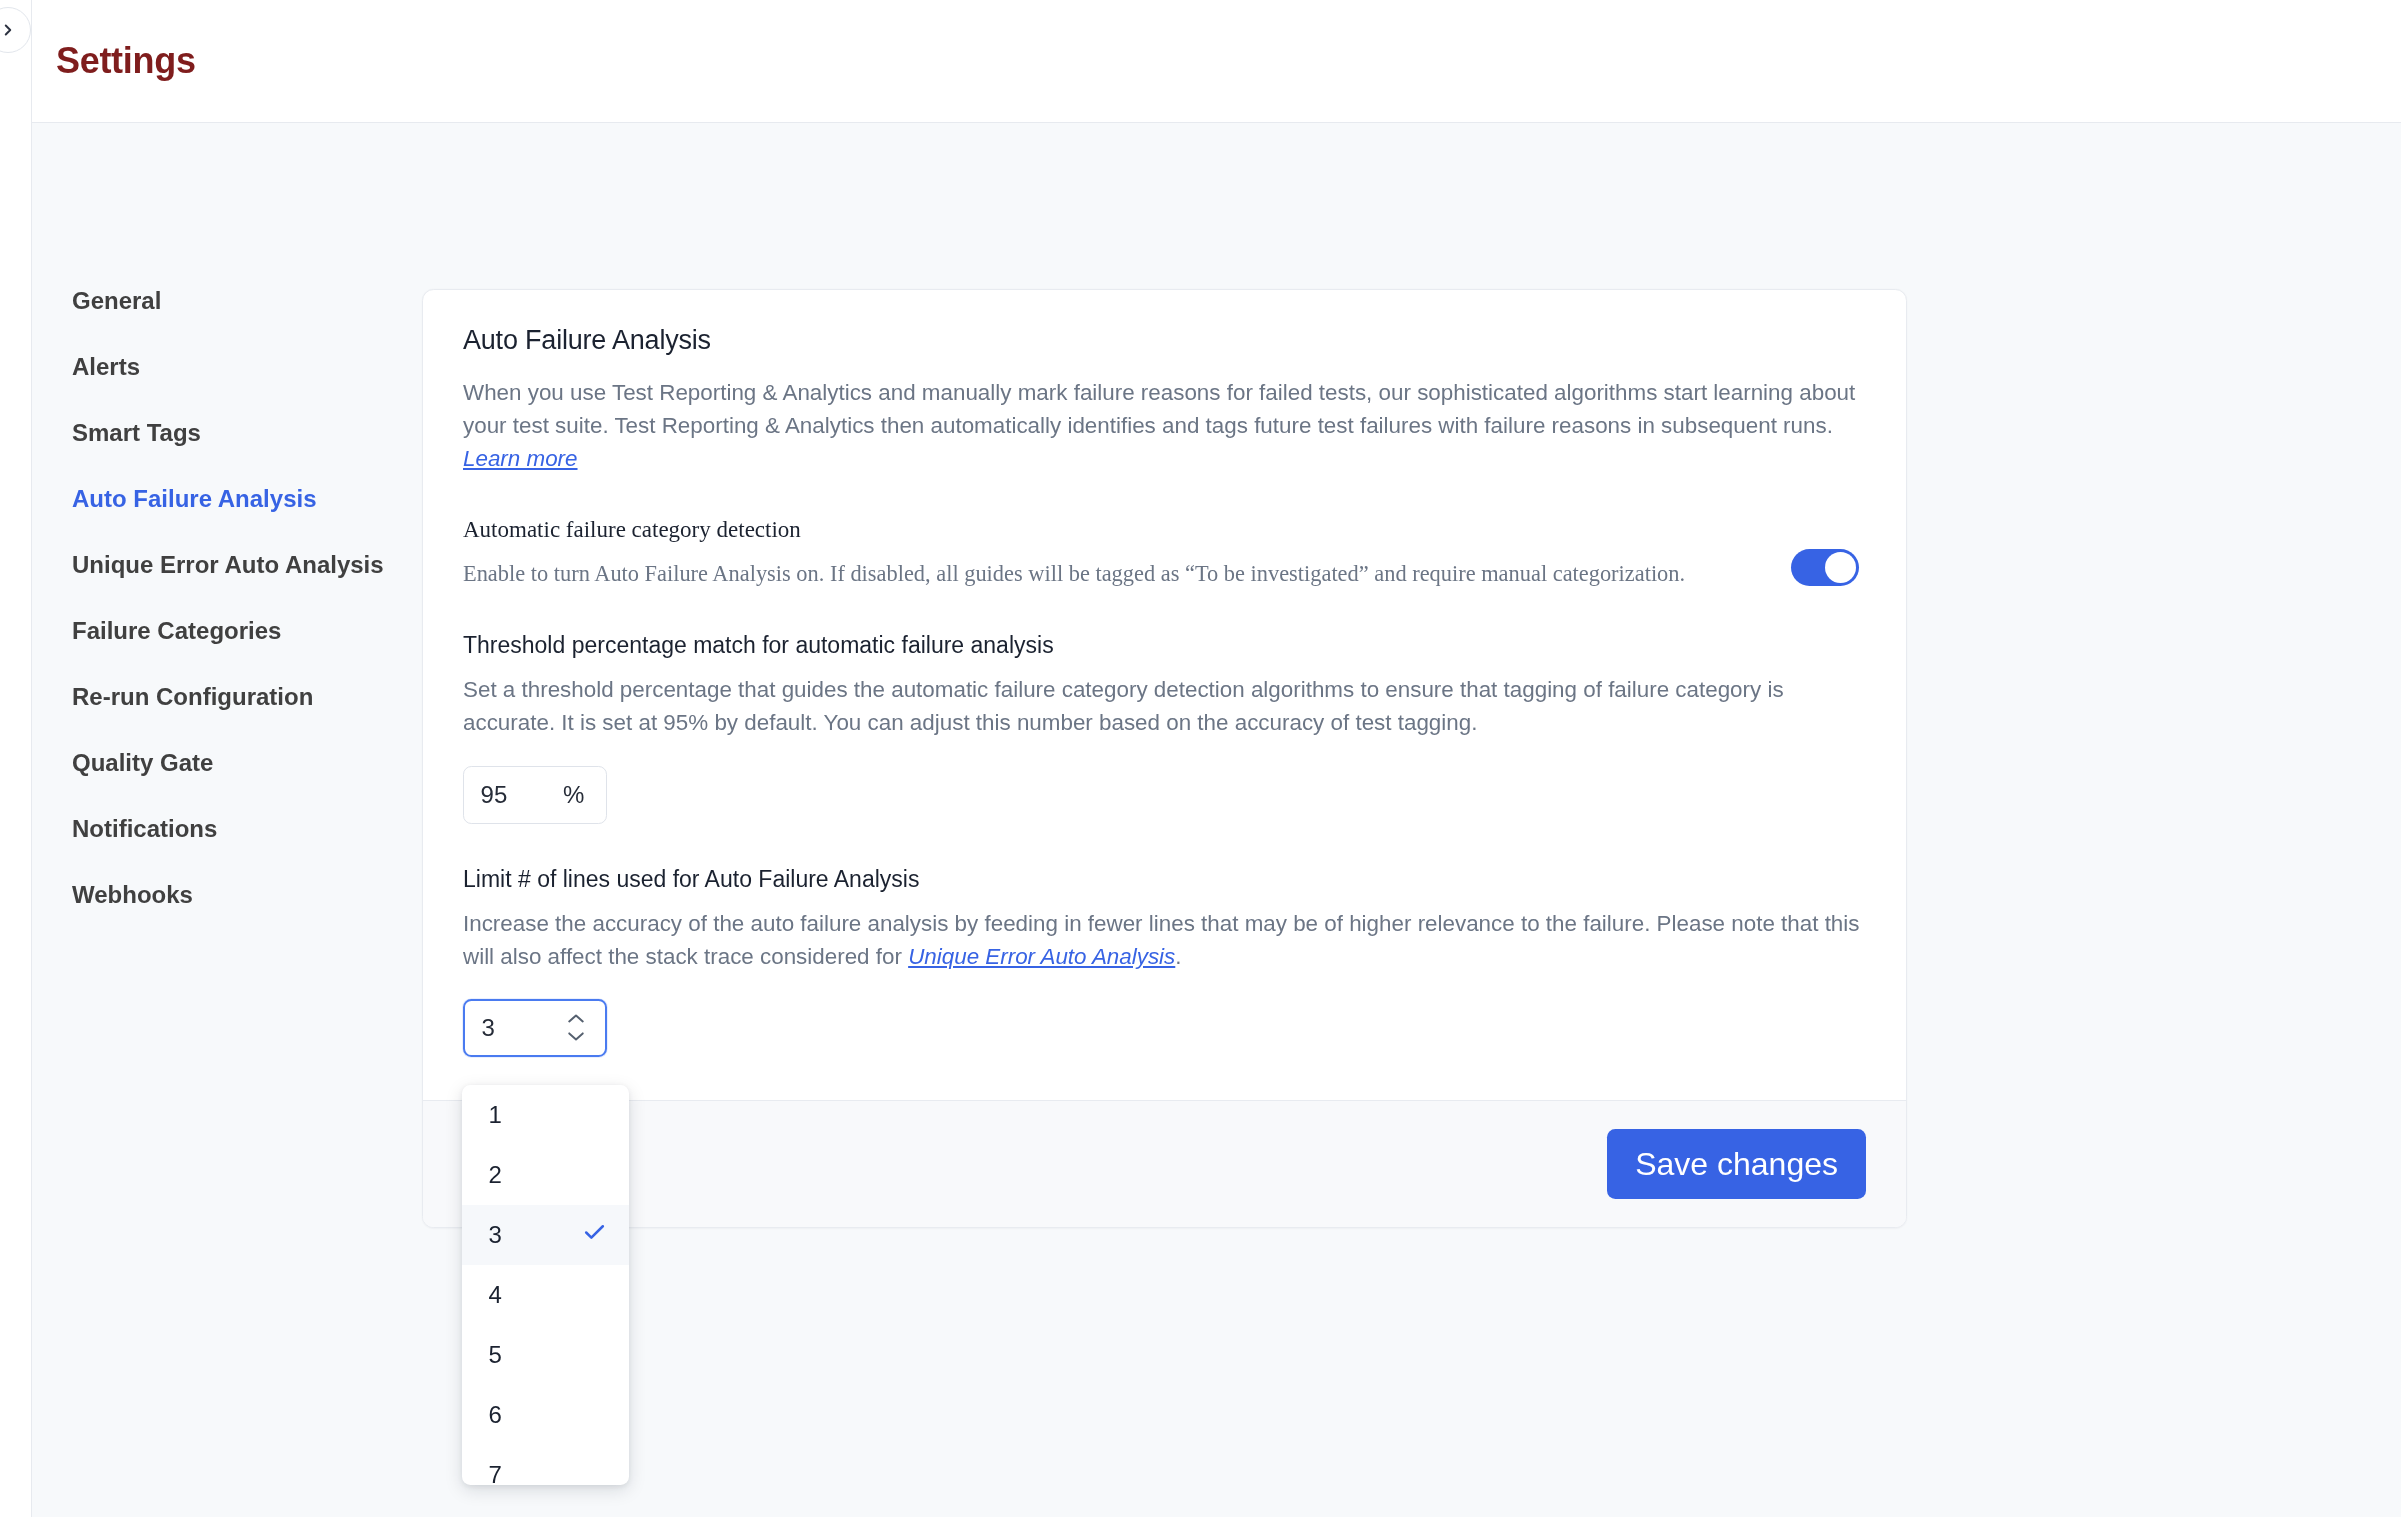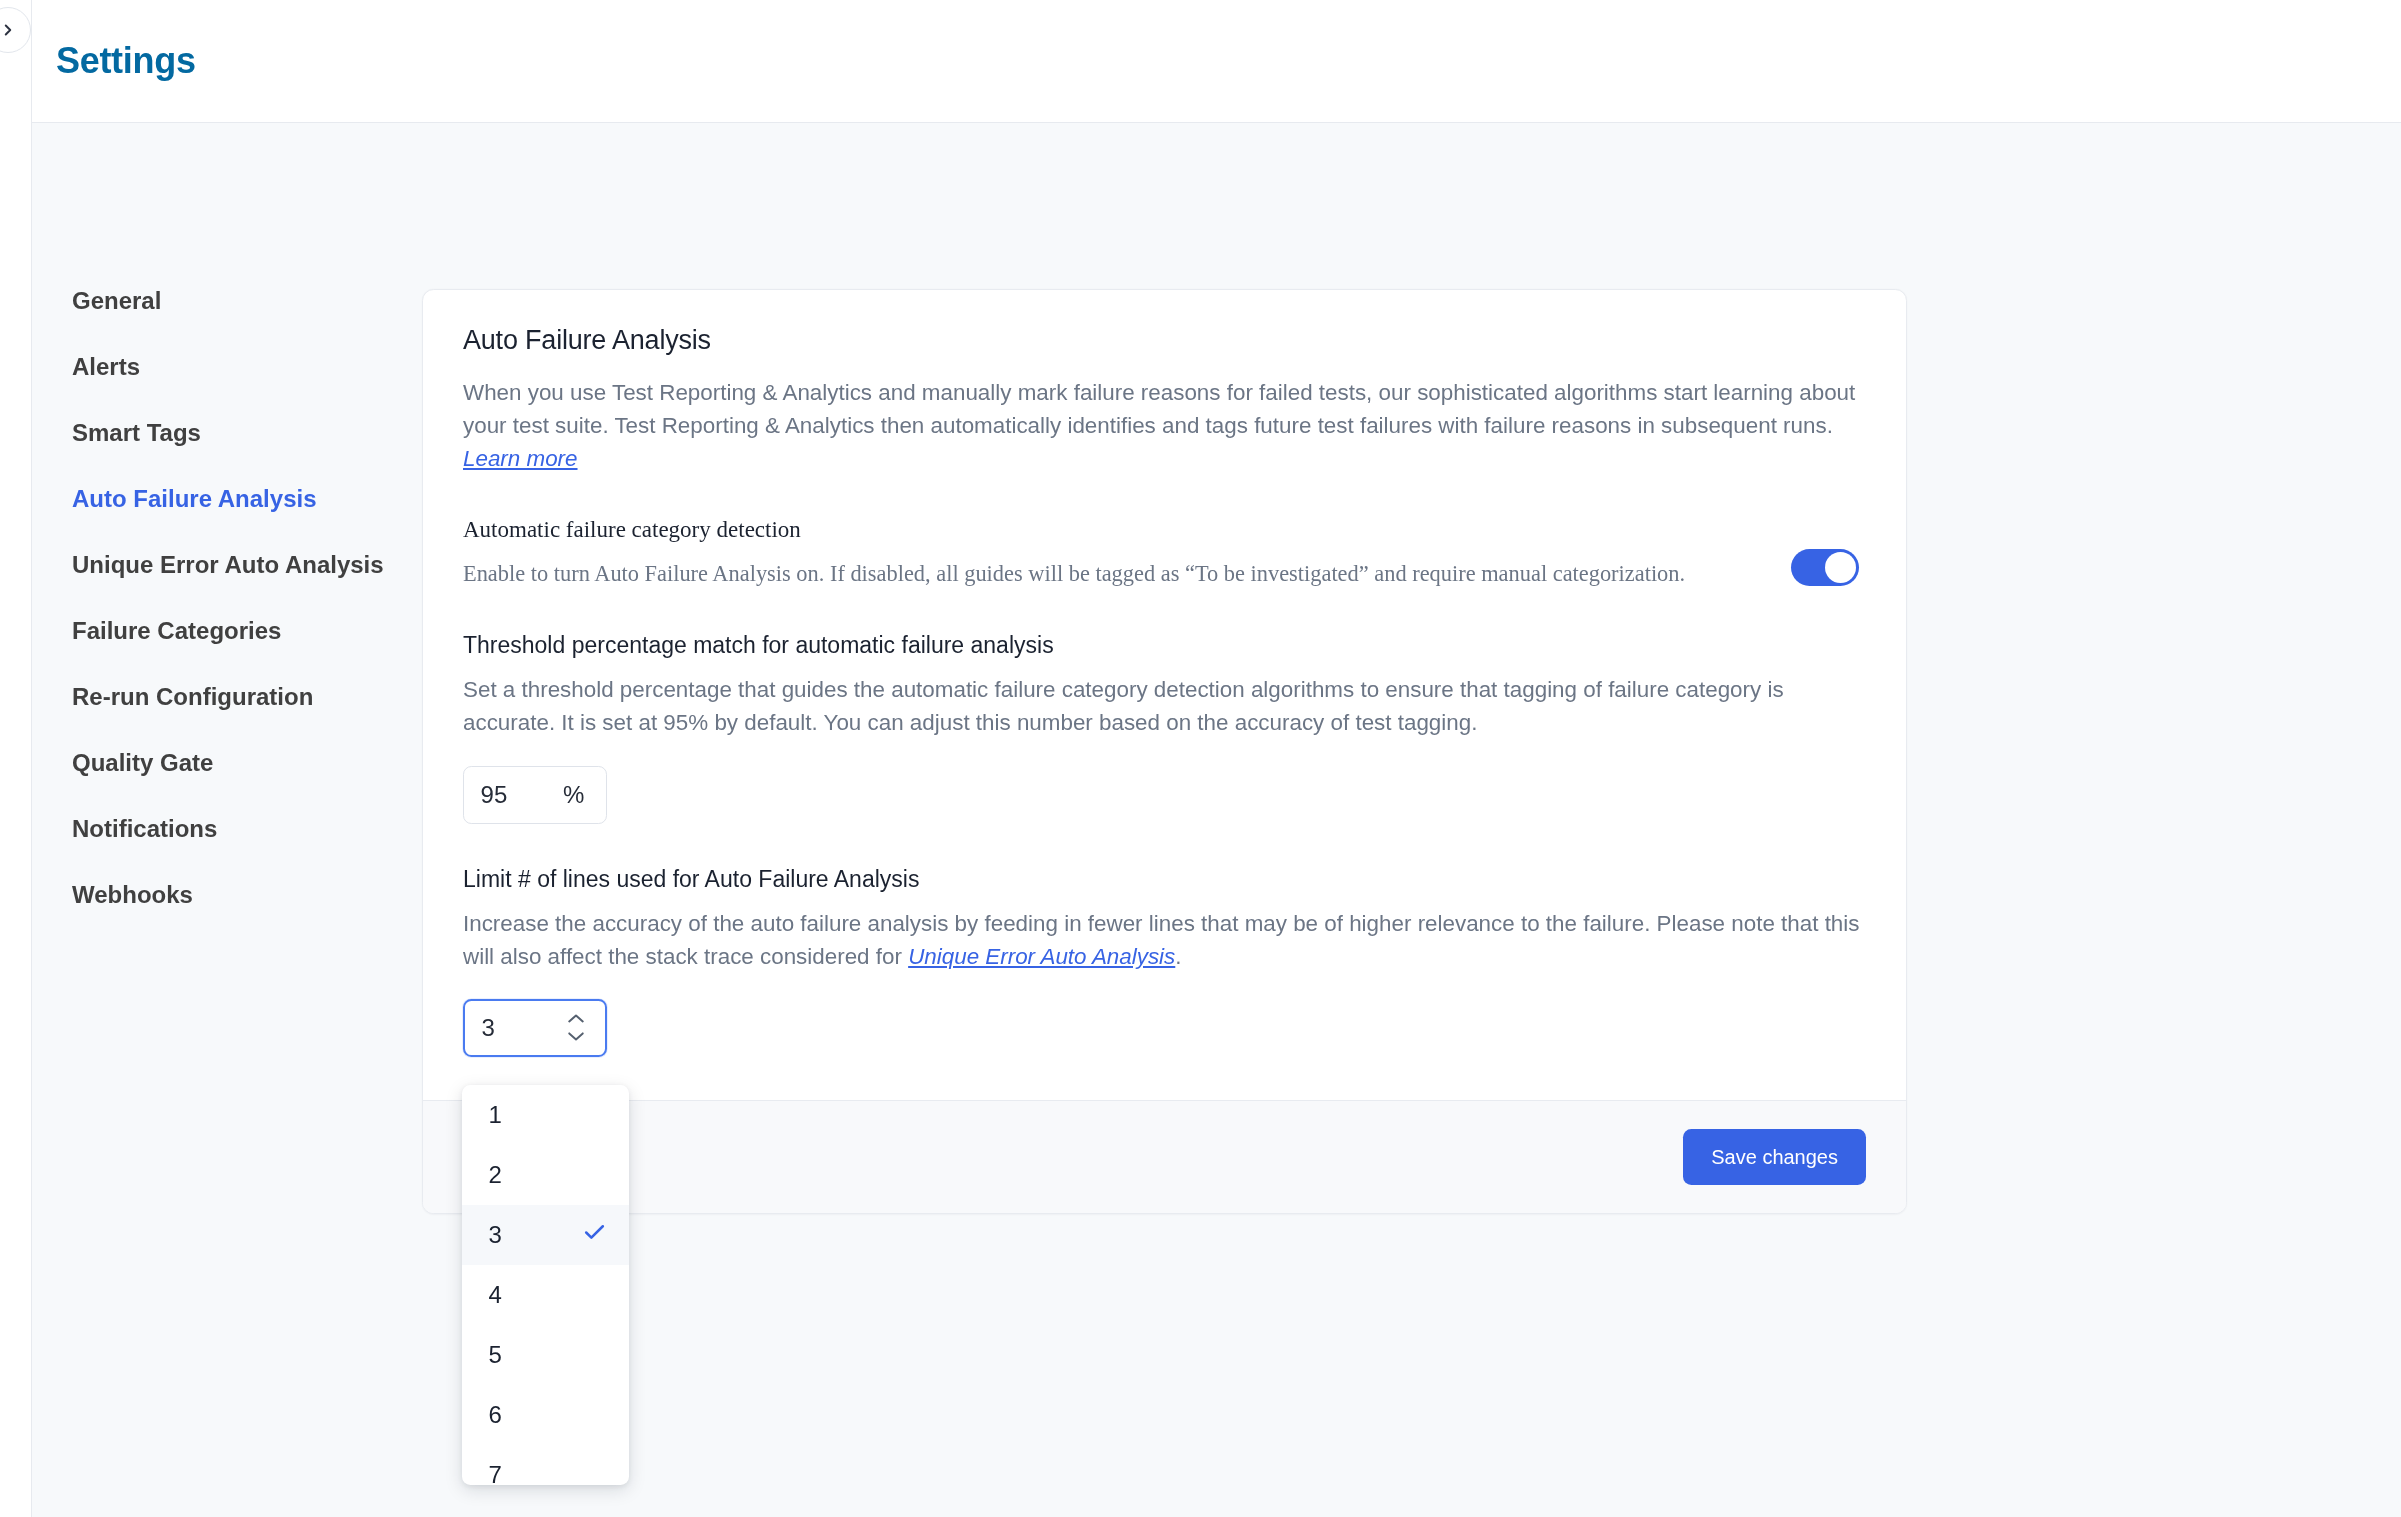--- a/index.html
+++ b/index.html
@@ -50,21 +50,21 @@
     border-bottom: 1.7px solid #e7eaef;
     display: flex;
     align-items: center;
     padding-left: 24px;
   }
 
   .page-title {
     font-size: 36px;
     font-weight: bold;
     letter-spacing: -0.3px;
-    color: #0369a1;
+    color: #7f1d1d;
   }
 
   
   .collapse-toggle {
     position: absolute;
     left: -15px;
     top: 6.6px;
     width: 46px;
     height: 46px;
     border-radius: 50%;
@@ -264,21 +264,21 @@
     background: #f8f9fb;
     padding: 28px 40px;
     display: flex;
     justify-content: flex-end;
     border-radius: 0 0 10px 10px;
   }
 
   .btn-primary {
     background: #3763e4;
     color: #ffffff;
-    font-size: 20px;
+    font-size: 32px;
     border: none;
     border-radius: 8.3px;
     padding: 16.6px 28px;
     cursor: pointer;
     font-family: "Liberation Sans", sans-serif;
   }
 </style>
 </head>
 <body>
 

